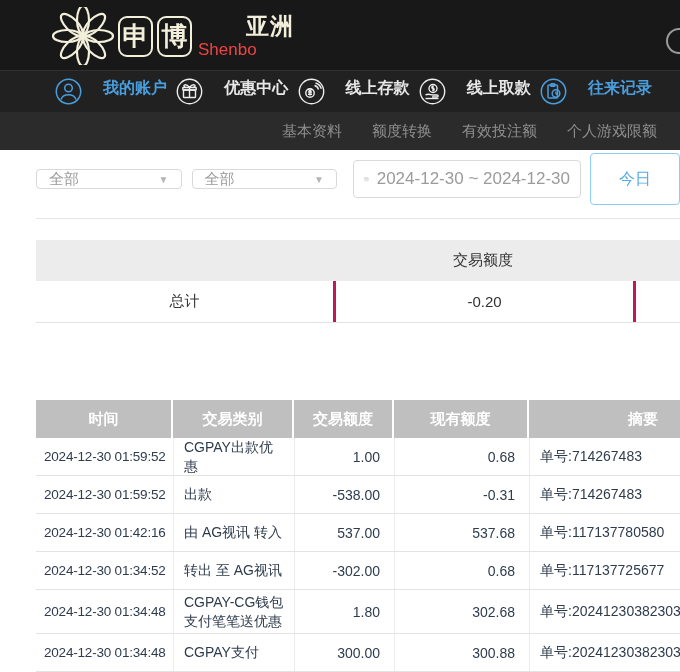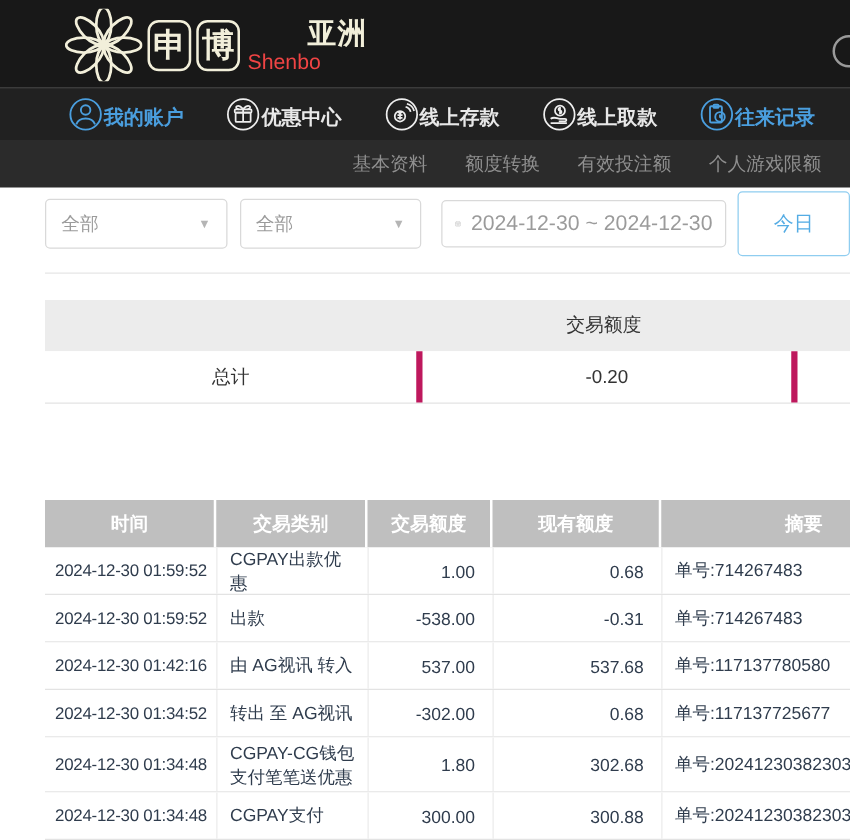--- a/index.html
+++ b/index.html
@@ -16,54 +16,54 @@
     justify-content:center; margin-left:4px; }
   .brand-right { margin-left:6px; color:#f2efda; display:flex; flex-direction:column; line-height:1; }
   .brand-region { font-size:23px; font-weight:bold; letter-spacing:1px;margin-left:48px; }
   .brand-sub { font-size:17px; margin-top:3px; color:#ef4444; }
   .corner-icon { position:absolute; top:28px; right:-12px; width:26px; height:26px;
     border:2px solid #9a9a9a; border-radius:50%; background:transparent; }
 
   
   .mainnav { height:42px; background:#212121; border-top:1px solid #303030;
     display:flex; align-items:center; padding:0 28px 0 55px; justify-content:space-between; }
-  .nav-item { display:flex; align-items:flex-end; gap:1px; cursor:pointer; }
+  .nav-item { display:flex; align-items:flex-start; gap:21px; cursor:pointer; }
   .nav-item .lbl { font-size:16px; font-weight:600; color:#e8e8e8; }
   .nav-item.active .lbl { color:#4a9ede; }
   .nav-ic { width:27px; height:27px; }
 
   
   .subnav { height:38px; background:#2b2b2b; display:flex; align-items:center;
     justify-content:flex-end; gap:30px; padding-right:23px; }
   .subnav .sn { color:#8f8f8f; font-size:15px; cursor:pointer; }
 
   
   .filters { display:flex; align-items:center; margin:10px 0 0 36px; height:38px; }
-  .select { width:155px; height:40px; border:1px solid #d9d9d9; border-radius:4px;
+  .select { width:155px; height:20px; border:1px solid #d9d9d9; border-radius:4px;
     display:flex; align-items:center; justify-content:space-between; padding:0 12px;
     color:#9b9b9b; font-size:15px; background:#fff; cursor:pointer; }
   .select + .select { margin-left:10px; }
   .caret { font-size:10px; color:#b5b5b5; }
   .datebox { width:228px; height:38px; border:1px solid #d9d9d9; border-radius:4px;
     display:flex; align-items:center; gap:8px; padding:0 10px; margin-left:16px;
     color:#9b9b9b; font-size:17px; background:#fff; cursor:text; white-space:nowrap; }
   .today-btn { margin-left:9px; width:90px; height:52px; border:1px solid #8fcdf0;
     border-radius:4px; background:#fff; color:#54ace4; font-size:16px;
     display:flex; align-items:center; justify-content:center; cursor:pointer; flex:none; }
 
   .divider { height:1px; background:#e6e6e6; margin:20px 0 0 36px; width:644px; }
 
   
   .summary { width:656px; margin:21px 0 0 36px; font-size:15px; color:#333; }
   .sum-head { display:flex; height:41px; background:#ececec; align-items:center; }
   .sum-row { display:flex; height:42px; background:#fff; align-items:stretch;
     border-bottom:1px solid #e3e3e3; }
   .sc1 { width:297px; } .sc2 { width:300px; } .sc3 { flex:1; }
   .sum-row .sc { display:flex; align-items:center; justify-content:center; }
-  .sum-row .sc2, .sum-row .sc3 { border-left:5px solid #be185d; }
+  .sum-row .sc2, .sum-row .sc3 { border-left:3px solid #be185d; }
   .sum-head .sc { display:flex; align-items:center; justify-content:center; }
 
   
   .tx { width:656px; margin:77px 0 0 36px; color:#2f3c4d; }
   .tx-head { display:flex; height:38px; background:#bfbfbf; }
   .tx-head .hc { color:#fff; font-size:15px; font-weight:bold; display:flex;
     align-items:center; justify-content:center; border-right:2px solid #fff; }
   .tx-head .hc:last-child { border-right:none; justify-content:flex-end; padding-right:34px; }
   .c1 { width:137px; flex:none; } .c2 { width:121px; flex:none; }
   .c3 { width:100px; flex:none; } .c4 { width:135px; flex:none; } .c5 { flex:1; min-width:0; }

